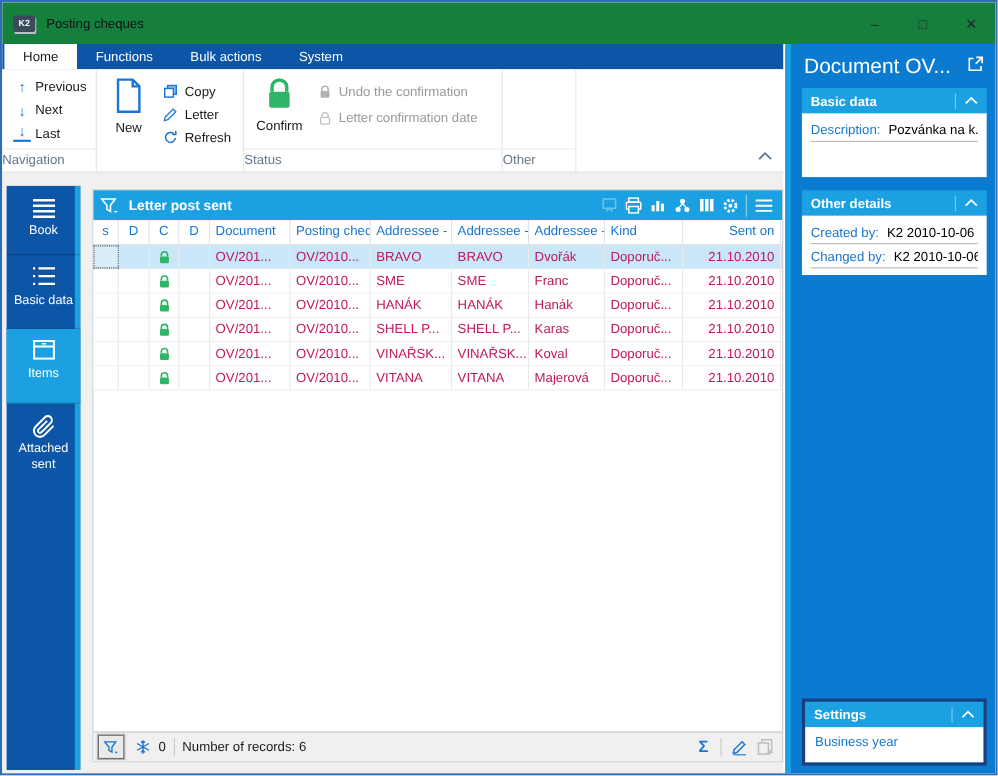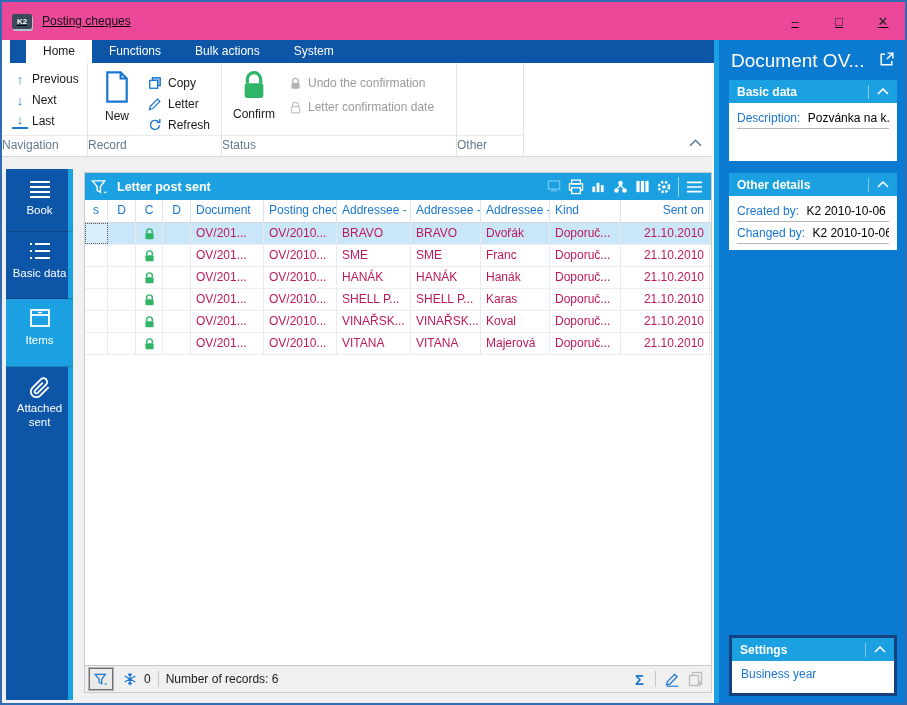--- a/index.html
+++ b/index.html
@@ -1,25 +1,25 @@
 <!DOCTYPE html>
 <html><head>
 <meta charset="utf-8">
 <style>
   html,body{margin:0;padding:0;background:#e8e8e8;}
   .window{position:relative;width:907px;height:705px;background:#fff;border:2px solid #2e6db5;box-sizing:border-box;
           font-family:"Liberation Sans",sans-serif;overflow:hidden;}
   
-  .titlebar{position:absolute;left:0;top:0;width:903px;height:38px;background:#ec4899;display:flex;align-items:center;text-decoration:underline;}
+  .titlebar{position:absolute;left:0;top:0;width:903px;height:38px;background:#15803d;display:flex;align-items:center;}
   .appicon{width:20px;height:15px;background:#3a4a5a;color:#fff;font-size:8px;font-weight:bold;
            display:flex;align-items:center;justify-content:center;margin-left:10px;border-radius:2px;box-shadow:1px 2px 0 #b9bfc6;}
   .apptitle{font-size:12px;color:#111;margin-left:10px;flex:1;}
   .winbtn{width:44px;height:38px;display:flex;align-items:center;justify-content:center;font-size:13px;color:#222;cursor:default;}
   
-  .tabbar{position:absolute;left:8px;top:38px;width:710px;height:23px;background:#0d55a6;display:flex;padding-left:16px;box-sizing:border-box;}
+  .tabbar{position:absolute;left:0;top:38px;width:710px;height:23px;background:#0d55a6;display:flex;padding-left:2px;box-sizing:border-box;}
   .tab{padding:0 17px;line-height:23px;font-size:12px;color:#fff;}
   .tab.active{background:#fff;color:#1a1a1a;}
   
   .ribbon{position:absolute;left:0;top:61px;width:710px;height:93px;background:#fff;border-bottom:1px solid #d7d7d7;display:flex;}
   .rgroup{position:relative;height:93px;border-right:1px solid #e4e4e4;box-sizing:border-box;}
   .rgroup-label{position:absolute;left:0;right:0;bottom:0;height:20px;line-height:19px;text-align:left;
                 color:#66788a;font-size:12px;border-top:1px solid #ececec;}
   .navitem{display:flex;align-items:center;height:20px;padding-left:10px;font-size:12px;color:#1a1a1a;margin-top:1px;}
   .navitem .aicon{color:#1976d2;font-weight:bold;width:16px;font-size:13px;text-align:center;margin-right:4px;}
   .aicon.last{border-bottom:2px solid #1976d2;line-height:11px;height:13px;}
@@ -168,21 +168,20 @@
             <span class="sicon">
               <svg width="14" height="14" viewBox="0 0 16 16" fill="none" stroke="#1976d2" stroke-width="1.6">
                   <path d="M13.2 8.5 a5.2 5.2 0 1 1 -1.6 -4.4"></path>
                   <path d="M13.5 1.2 v3.6 h-3.6"></path>
                 </svg>
             </span>
             <span>Refresh</span>
           </div>
         </div>
       </div>
-      <div class="rgroup-label">Record</div>
     </div>
 
     <div class="rgroup" style="width:235px;">
       <div style="display:flex;">
         <div class="bigbtn" style="width:64px;">
           <span>
             <svg width="30" height="32" viewBox="0 0 22 24">
                 <path d="M6 10 V7 a5 5 0 0 1 10 0 v3" fill="none" stroke="#2eb567" stroke-width="2.4"></path>
                 <rect x="4" y="10" width="14" height="11" rx="1.6" fill="#2eb567"></rect>
               </svg>

